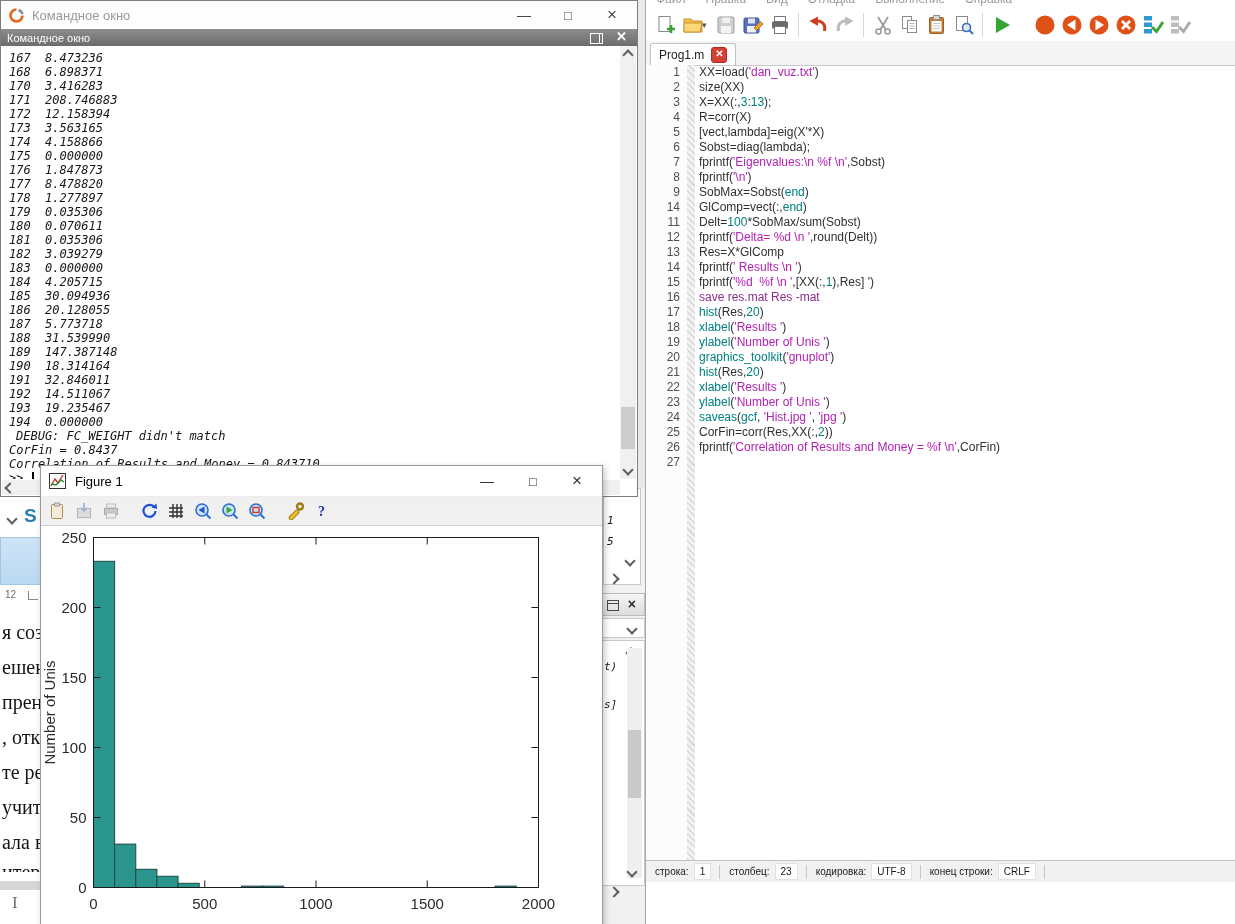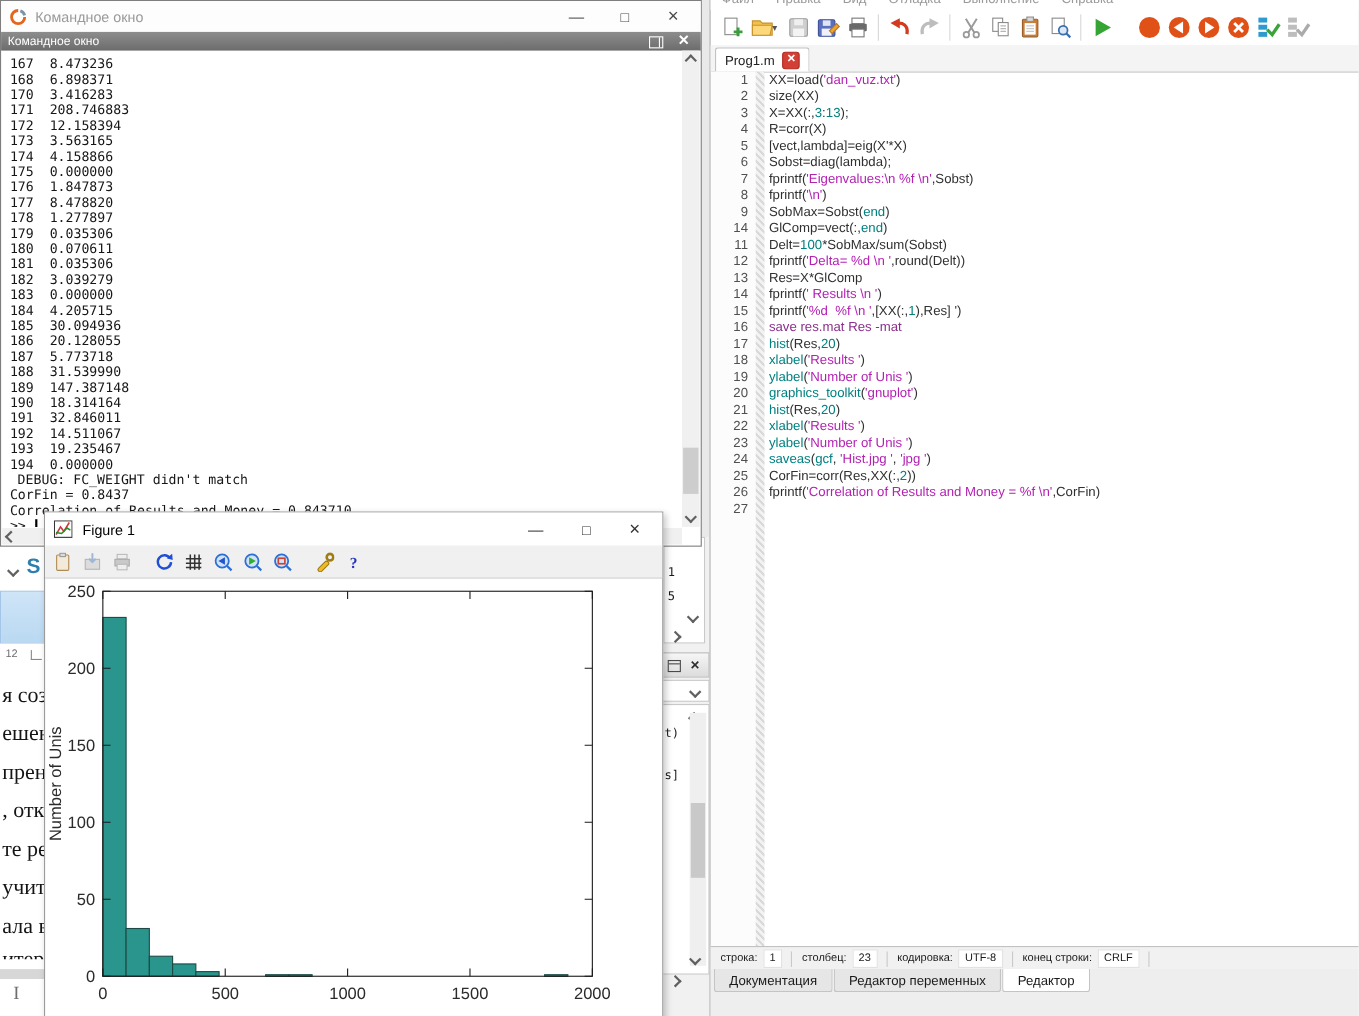--- a/index.html
+++ b/index.html
@@ -3,21 +3,21 @@
 <meta charset="utf-8">
 <style>
   html,body{margin:0;padding:0;font-family:"Liberation Sans",sans-serif;}
   #root{position:relative;width:1235px;height:924px;background:#e9e9e9;overflow:hidden;}
 
   
   .win{position:absolute;background:#fff;border:1px solid #8f8f8f;box-sizing:border-box;}
   .chev{display:inline-block;width:6px;height:6px;border-left:2px solid #606060;border-bottom:2px solid #606060;}
   .chev.up{transform:rotate(135deg);} .chev.down{transform:rotate(-45deg);}
   .chev.left{transform:rotate(45deg);} .chev.right{transform:rotate(-135deg);}
-  .mono{font-family:"DejaVu Sans Mono","Liberation Mono",monospace;}
+  .mono{font-family:"DejaVu Sans Mono","Liberation Mono",monospace;font-style:italic;}
 
   
   #cmd-window{left:0;top:0;width:638px;height:497px;z-index:30;border-color:#7e7e7e;}
   .cw-titlebar{height:28px;background:#fdfdfd;display:flex;align-items:center;padding-left:8px;position:relative;}
   .cw-title{color:#9a9a9a;font-size:13px;margin-left:8px;}
   .winctl{position:absolute;top:0;height:28px;width:34px;display:flex;align-items:center;justify-content:center;color:#4a4a4a;font-size:14px;}
   .cw-dockbar{height:17px;background:linear-gradient(#8d8d8d,#6c6c6c);color:#fff;font-size:11px;display:flex;align-items:center;padding:0 6px;position:relative;}
   .dock-undock{width:11px;height:9px;border:1px solid #fff;position:absolute;right:34px;top:4px;}
   .dock-undock:after{content:"";position:absolute;right:2px;top:0;bottom:0;border-left:1px solid #fff;}
   .dock-close{position:absolute;right:10px;top:0;font-size:13px;font-weight:bold;color:#fff;}
@@ -331,25 +331,20 @@
         <span class="st-sep"></span>
         <span class="st-label">столбец:</span>
         <span class="st-val">23</span>
         <span class="st-sep"></span>
         <span class="st-label">кодировка:</span>
         <span class="st-val">UTF-8</span>
         <span class="st-sep"></span>
         <span class="st-label">конец строки:</span>
         <span class="st-val">CRLF</span>
         <span class="st-sep"></span>
-      </div>
-    <div id="ed-btabs">
-        <span class="btab">Документация</span>
-        <span class="btab">Редактор переменных</span>
-        <span class="btab active">Редактор</span>
       </div>
   </div>
 
   <div id="cmd-window" class="win">
     <div class="cw-titlebar">
       <svg width="15" height="15" viewBox="0 0 15 15">
         <path d="M7.5 1.5 A6 6 0 1 0 13.5 7.5" fill="none" stroke="#e2661c" stroke-width="2.6"></path>
         <path d="M13.4 6 A6 6 0 0 0 9.5 1.9" fill="none" stroke="#7b93a8" stroke-width="2.6"></path>
       </svg>
       <span class="cw-title">Командное окно</span>

